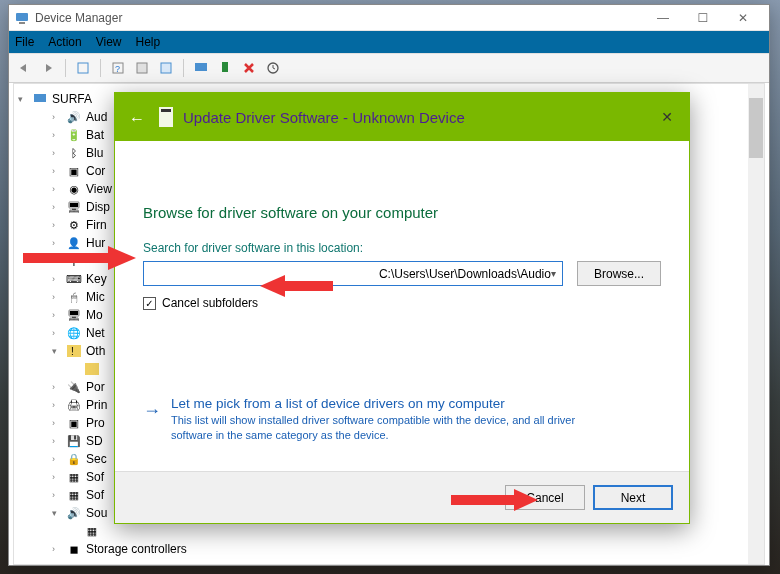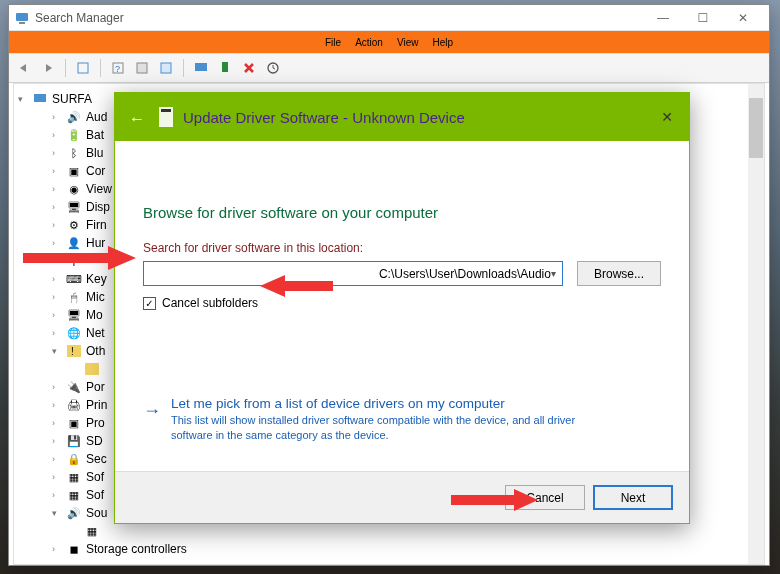--- a/index.html
+++ b/index.html
@@ -6,21 +6,21 @@
 body { width: 780px; height: 574px; background: #2a2a2a; position: relative; overflow: hidden; }
 .bg-scenic { position: absolute; inset: 0; background: linear-gradient(to bottom, #8a9bb0 0%, #5a6b7a 40%, #3a4040 70%, #2a2520 100%); }
 
 .dm-window { position: absolute; left: 8px; top: 4px; width: 762px; height: 562px; background: #fff; border: 1px solid #888; box-shadow: 0 4px 20px rgba(0,0,0,0.3); }
 .dm-titlebar { height: 26px; background: #fff; display: flex; align-items: center; padding: 0 6px; border-bottom: 1px solid #e5e5e5; }
 .dm-title-icon { width: 14px; height: 14px; margin-right: 6px; }
 .dm-title-text { font-size: 12px; color: #555; flex: 1; }
 .dm-controls { display: flex; }
 .dm-ctrl { width: 40px; height: 24px; display: flex; align-items: center; justify-content: center; font-size: 12px; color: #666; }
 
-.dm-menubar { height: 22px; display: flex; align-items: center; padding: 0 6px; gap: 14px; font-size: 10px; background: #f97316; justify-content: center; }
+.dm-menubar { height: 22px; display: flex; align-items: center; padding: 0 6px; gap: 14px; font-size: 12px; background: #0369a1; }
 .dm-menuitem { color: #000; }
 
 .dm-toolbar { height: 30px; background: #f5f5f5; border-top: 1px solid #e0e0e0; border-bottom: 1px solid #d0d0d0; display: flex; align-items: center; padding: 0 4px; gap: 2px; }
 .tb-btn { width: 22px; height: 22px; display: flex; align-items: center; justify-content: center; border: 1px solid transparent; }
 .tb-sep { width: 1px; height: 18px; background: #ccc; margin: 0 4px; }
 
 .dm-body { position: relative; height: calc(100% - 78px); display: flex; }
 .dm-tree { width: 100%; padding: 6px 2px; font-size: 12px; overflow: hidden; background: #fff; border: 1px solid #e0e0e0; margin: 0 4px; }
 .tree-item { display: flex; align-items: center; height: 18px; padding-left: 16px; white-space: nowrap; }
 .tree-item.root { padding-left: 2px; }
@@ -32,21 +32,21 @@
 
 .dialog { position: absolute; left: 114px; top: 92px; width: 576px; height: 432px; background: #fff; border: 1px solid #7ab800; box-shadow: 0 6px 24px rgba(0,0,0,0.4); }
 .dialog-header { height: 48px; background: #7ab800; display: flex; align-items: center; padding: 0 10px; color: #fff; }
 .dialog-back { width: 24px; height: 24px; display: flex; align-items: center; justify-content: center; color: #fff; font-size: 16px; margin-right: 8px; }
 .dialog-icon { width: 18px; height: 22px; margin-right: 8px; }
 .dialog-title { font-size: 15px; color: #4c1d95; flex: 1; }
 .dialog-close { width: 24px; height: 24px; display: flex; align-items: center; justify-content: center; font-size: 14px; color: #333; }
 
 .dialog-body { padding: 18px 28px 0 28px; }
 .dialog-heading { color: #0a6c3c; font-size: 15px; font-weight: 400; margin-bottom: 20px; margin-top: 45px; }
-.field-label { font-size: 12px; color: #7f1d1d; margin-bottom: 6px; }
+.field-label { font-size: 12px; color: #0f766e; margin-bottom: 6px; }
 .field-row { display: flex; align-items: center; gap: 14px; }
 .path-input { flex: 1; height: 25px; border: 1px solid #2a78d0; padding: 0 6px; font-size: 12px; display: flex; align-items: center; justify-content: flex-end; }
 .path-arrow { font-size: 10px; color: #555; }
 .browse-btn { width: 84px; height: 25px; border: 1px solid #aaa; background: #efefef; font-size: 12px; display: flex; align-items: center; justify-content: center; text-align: right; }
 .checkbox-row { display: flex; align-items: center; margin-top: 10px; gap: 6px; font-size: 12px; }
 .checkbox { width: 13px; height: 13px; border: 1px solid #555; display: flex; align-items: center; justify-content: center; font-size: 10px; }
 
 .link-block { margin-top: 86px; display: flex; align-items: flex-start; gap: 10px; }
 .link-arrow { color: #1a5fb4; font-size: 18px; margin-top: 2px; font-weight: bold; }
 .link-title { color: #1a5fb4; font-size: 13.5px; }
@@ -65,21 +65,21 @@
 <div class="bg-scenic"></div>
 
 <div class="dm-window">
   <div class="dm-titlebar">
     <span class="dm-title-icon">
       <svg viewBox="0 0 14 14">
           <rect x="1" y="2" width="12" height="8" fill="#4a90d0" rx="1"></rect>
           <rect x="4" y="11" width="6" height="2" fill="#888"></rect>
         </svg>
     </span>
-    <span class="dm-title-text">Search Manager</span>
+    <span class="dm-title-text">Device Manager</span>
     <div class="dm-controls">
       <div class="dm-ctrl">—</div>
       <div class="dm-ctrl">☐</div>
       <div class="dm-ctrl">✕</div>
     </div>
   </div>
 
   <div class="dm-menubar">
     <span class="dm-menuitem">File</span>
     <span class="dm-menuitem">Action</span>

